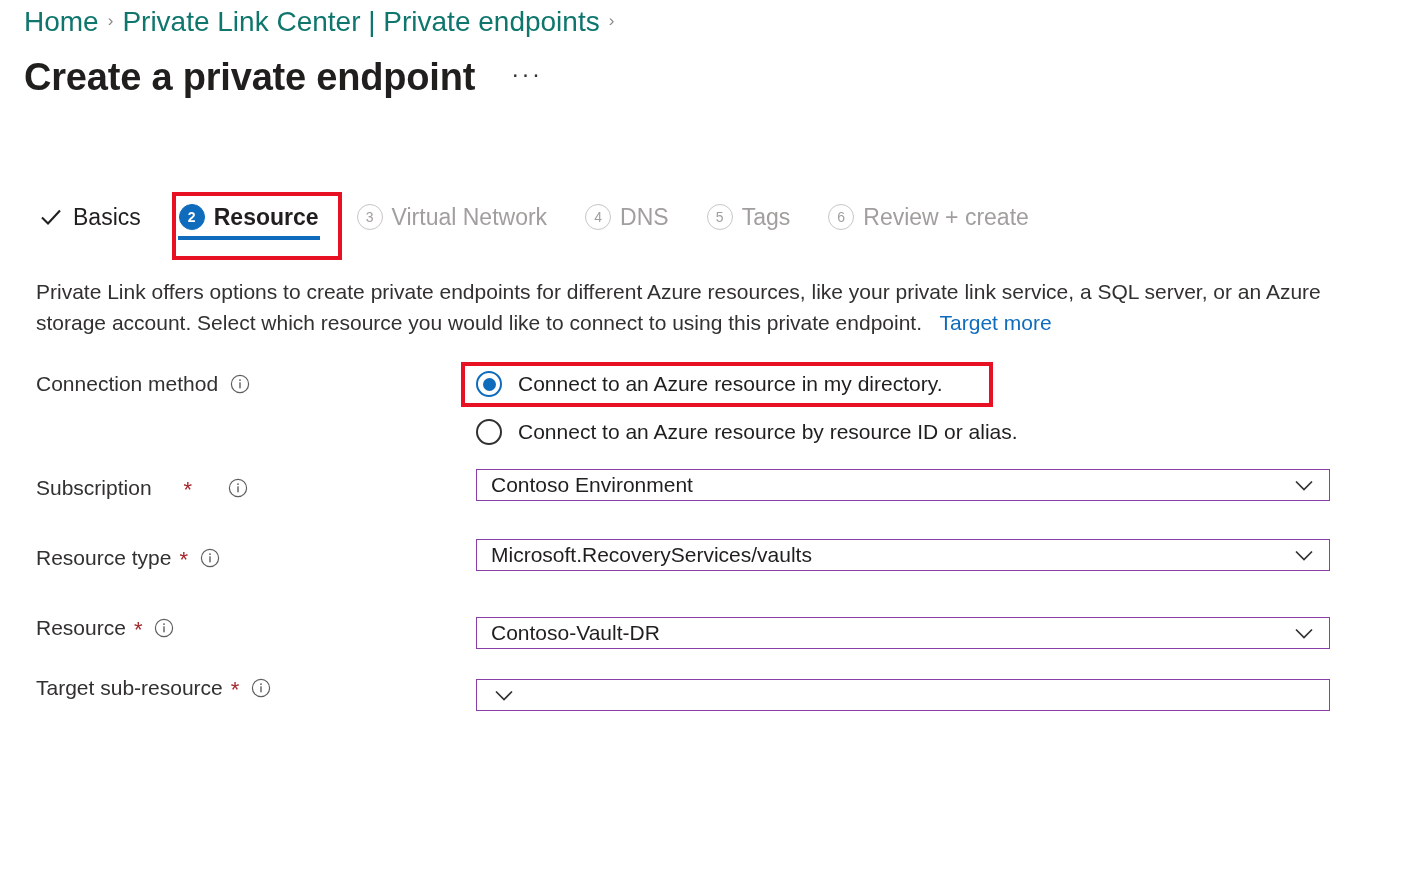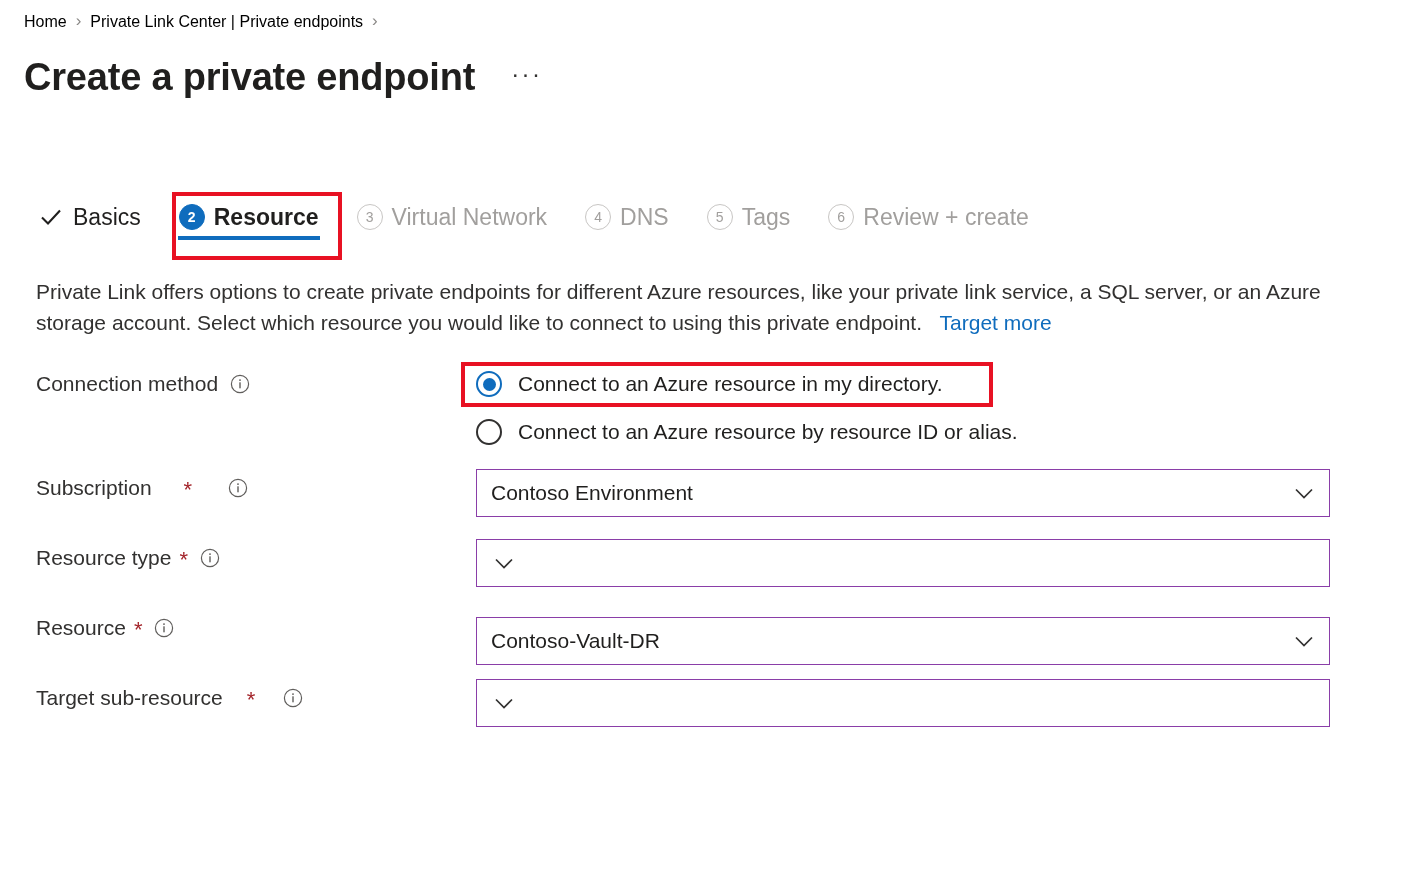--- a/index.html
+++ b/index.html
@@ -21,23 +21,23 @@
     position: absolute;
     left: 24px;
     top: 8px;
     display: flex;
     align-items: center;
     font-size: 20px;
     line-height: 28px;
     white-space: nowrap;
   }
   .crumb-link {
-    color: #000000;
-    cursor: pointer;
-    font-size: 16px;
+    color: #0f766e;
+    cursor: pointer;
+    font-size: 28px;
   }
   .crumb-sep {
     color: #8a8886;
     margin: 0 9px;
     font-size: 17px;
     display: inline-block;
     transform: translateY(-1px);
   }
 
   
@@ -241,21 +241,21 @@
     border: 4px solid #e81123;
     box-sizing: border-box;
     pointer-events: none;
   }
 
   
   .dropdown {
     position: absolute;
     left: 476px;
     width: 854px;
-    height: 48px;
+    height: 32px;
     border: 1.6px solid #8a3ea8;
     background: #ffffff;
     box-sizing: border-box;
     display: flex;
     align-items: center;
     justify-content: space-between;
     padding: 0 12px 0 14px;
     cursor: pointer;
   }
   .dropdown-value {
@@ -386,20 +386,21 @@
       <span class="req-star">*</span>
       <span class="info-icon">
         <svg width="20" height="20" viewBox="0 0 20 20" aria-hidden="true">
           <circle cx="10" cy="10" r="8.6" fill="none" stroke="#605e5c" stroke-width="1.2"></circle>
           <circle cx="10" cy="6.1" r="0.95" fill="#605e5c"></circle>
           <rect x="9.3" y="8.3" width="1.4" height="6" fill="#605e5c"></rect>
         </svg>
       </span>
     </div>
     <div class="dropdown" style="top:13px;">
+      <span class="dropdown-value">Microsoft.RecoveryServices/vaults</span>
       <span class="chev">
         <svg width="26" height="26" viewBox="0 0 26 26" fill="none" aria-hidden="true">
           <path d="M5 9.5 L13 17.5 L21 9.5" stroke="#323130" stroke-width="1.7" fill="none"></path>
         </svg>
       </span>
     </div>
   </div>
 
   <div class="row">
     <div class="field-label" style="top:18px;">
@@ -417,21 +418,21 @@
       <span class="dropdown-value">Contoso-Vault-DR</span>
       <span class="chev">
         <svg width="26" height="26" viewBox="0 0 26 26" fill="none" aria-hidden="true">
           <path d="M5 9.5 L13 17.5 L21 9.5" stroke="#323130" stroke-width="1.7" fill="none"></path>
         </svg>
       </span>
     </div>
   </div>
 
   <div class="row">
-    <div class="field-label" style="top:18px;gap:16px;">
+    <div class="field-label" style="top:8px;">
       <span>Target sub-resource</span>
       <span class="req-star">*</span>
       <span class="info-icon">
         <svg width="20" height="20" viewBox="0 0 20 20" aria-hidden="true">
           <circle cx="10" cy="10" r="8.6" fill="none" stroke="#605e5c" stroke-width="1.2"></circle>
           <circle cx="10" cy="6.1" r="0.95" fill="#605e5c"></circle>
           <rect x="9.3" y="8.3" width="1.4" height="6" fill="#605e5c"></rect>
         </svg>
       </span>
     </div>

